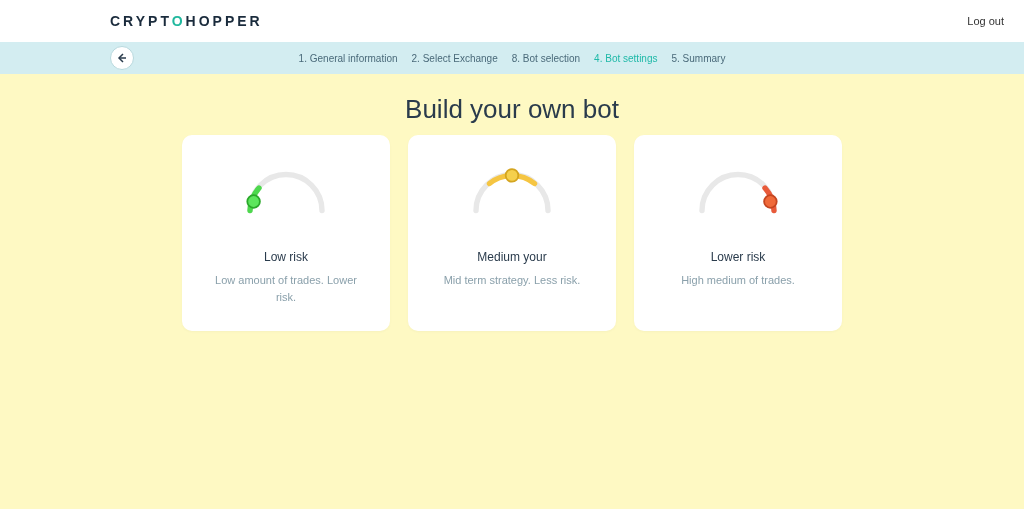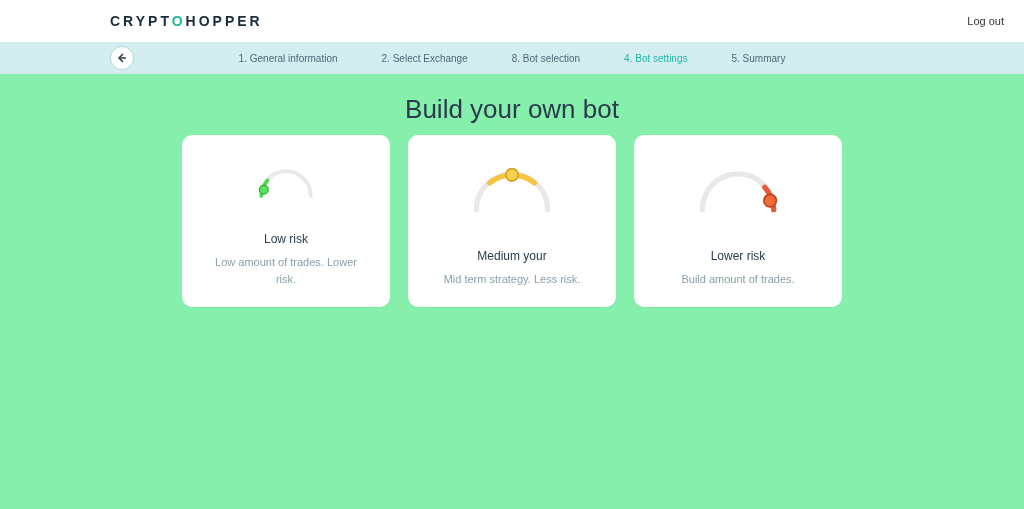--- a/index.html
+++ b/index.html
@@ -49,29 +49,29 @@
       border-radius: 50%;
       display: flex;
       align-items: center;
       justify-content: center;
       background: #fff;
       cursor: pointer;
     }
     .back-btn svg { width: 10px; height: 10px; }
     .steps {
       display: flex;
-      gap: 44px;
+      gap: 14px;
       margin: 0 auto;
       font-size: 10px;
       color: #4a6a7a;
     }
     .steps .step { cursor: pointer; }
     .steps .step.active { color: #1fb9a8; font-weight: 500; }
     .main {
-      background: #86efac;
+      background: #fef9c3;
       height: calc(509px - 42px - 32px);
       padding-top: 20px;
       text-align: center;
     }
     .title {
       font-size: 26px;
       font-weight: 400;
       color: #2a3b4c;
       margin-bottom: 10px;
     }
@@ -85,21 +85,21 @@
     .cards {
       display: flex;
       gap: 18px;
       justify-content: center;
       padding: 0 20px;
     }
     .card {
       background: #fff;
       border-radius: 10px;
       width: 208px;
-      height: 172px;
+      height: 196px;
       padding: 30px 28px 20px;
       display: flex;
       flex-direction: column;
       align-items: center;
       cursor: pointer;
       box-shadow: 0 1px 3px rgba(0,0,0,0.03);
     }
     .gauge {
       width: 90px;
       height: 55px;
@@ -168,17 +168,17 @@
       <div class="card-desc">Mid term strategy. Less risk.</div>
     </div>
 
     <div class="card">
       <svg class="gauge" viewBox="0 0 100 60">
         <path d="M10 50 A40 40 0 0 1 90 50" stroke="#e8e8e8" stroke-width="6" fill="none" stroke-linecap="round"></path>
         <path d="M80 25 A40 40 0 0 1 90 50" stroke="#e85a3a" stroke-width="6" fill="none" stroke-linecap="round"></path>
         <circle cx="86" cy="40" r="7" fill="#f06a3a" stroke="#c44520" stroke-width="2"></circle>
       </svg>
       <div class="card-title">Lower risk</div>
-      <div class="card-desc">Build amount of trades.</div>
+      <div class="card-desc">High medium of trades.</div>
     </div>
 
   </div>
 </div>
 
 </body></html>

